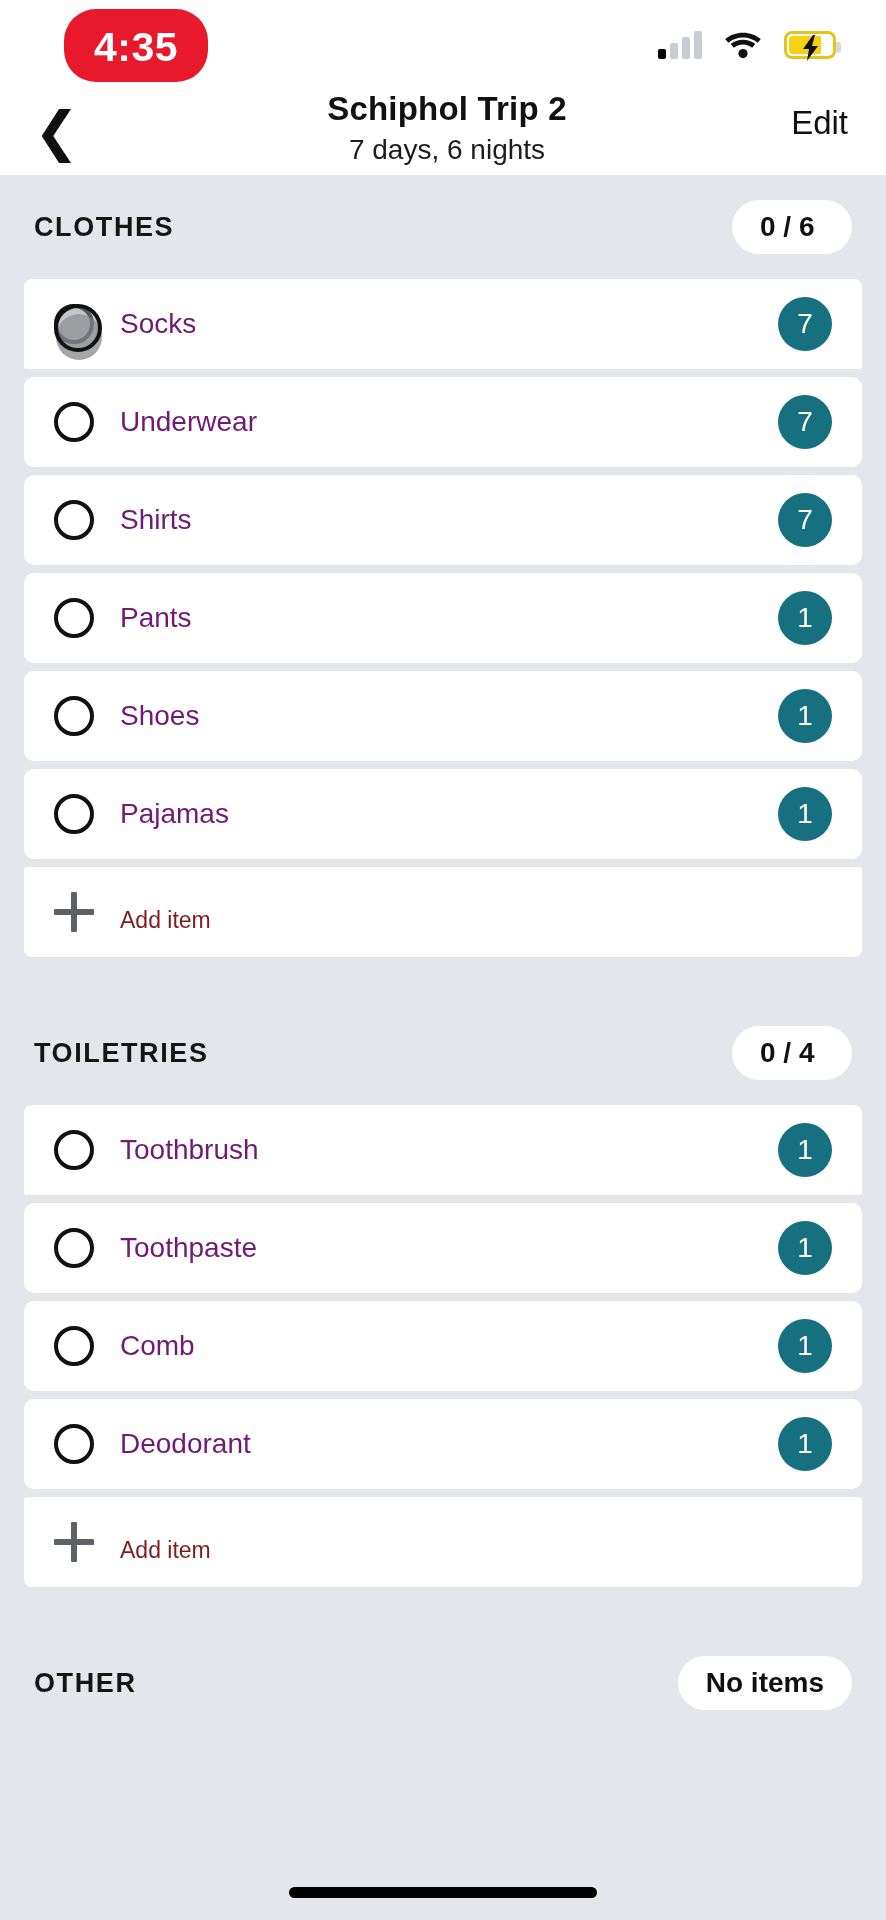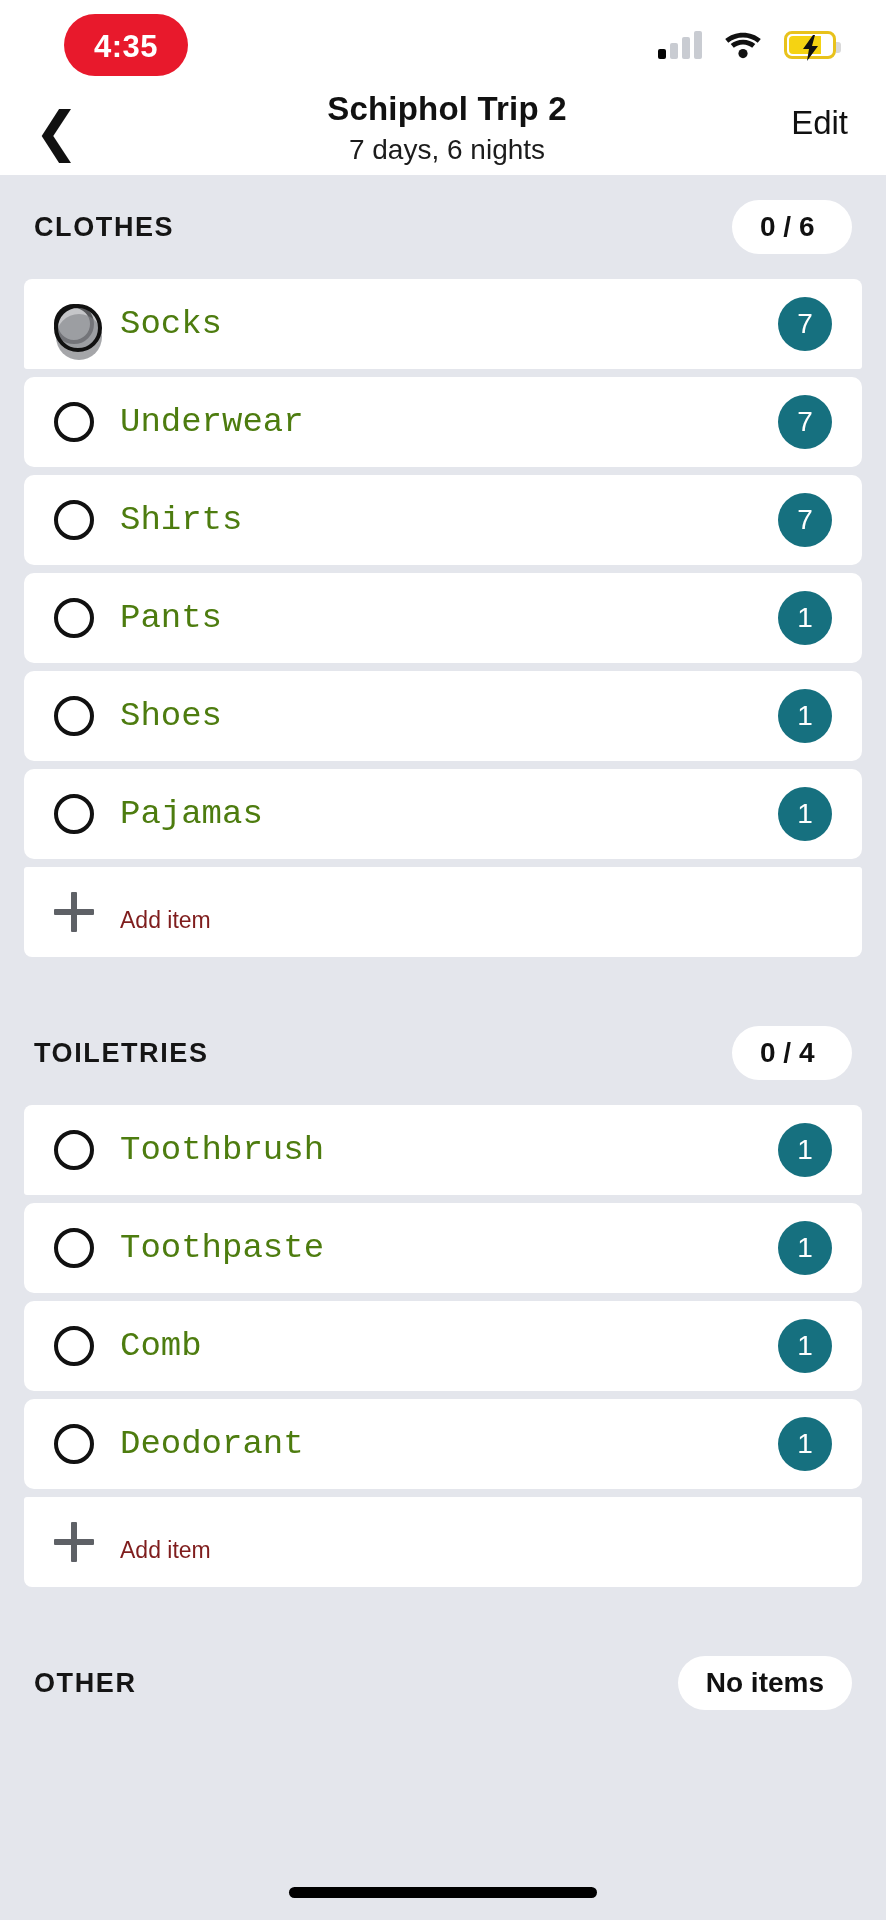--- a/index.html
+++ b/index.html
@@ -12,21 +12,21 @@
   .phone { position:relative; width:886px; height:1920px; background:#e4e6ec; }
 
   
   .statusbar {
     position:relative; height:90px; background:#ffffff;
     display:flex; align-items:center; justify-content:space-between;
     padding:0 44px;
   }
   .time-pill {
     background:#e8192c; color:#ffffff;
-    font-size:31px; font-weight:bold; letter-spacing:.5px;
+    font-size:41px; font-weight:bold; letter-spacing:.5px;
     border-radius:32px; padding:15px 30px 11px 30px;
     margin-left:20px;
   }
   .status-right { display:flex; align-items:center; gap:22px; margin-right:6px; }
   .signal { display:flex; align-items:flex-end; gap:4px; height:28px; }
   .signal i { display:block; width:8px; border-radius:2px; background:#c9ccd2; }
   .signal i.on { background:#050505; }
   .signal i:nth-child(1){ height:10px; }
   .signal i:nth-child(2){ height:16px; }
   .signal i:nth-child(3){ height:22px; }
@@ -98,21 +98,21 @@
   .check.pressed:before {
     content:""; position:absolute; left:-2px; top:6px;
     width:46px; height:46px; border-radius:50%;
     background:rgba(110,112,116,.62);
   }
   .check.pressed:after {
     content:""; position:absolute; left:-4px; top:-4px;
     width:40px; height:40px; border:4px solid #111; border-radius:50%;
     background:rgba(150,152,156,.55);
   }
-  .item-label { font-size:34px; color:#4d7c0f; margin-left:26px;font-family:Liberation Mono, monospace; }
+  .item-label { font-size:28px; color:#701a75; margin-left:26px; }
   .qty {
     margin-left:auto; width:54px; height:54px; border-radius:50%;
     background:#16707f; color:#ffffff;
     font-size:28px; display:flex; align-items:center; justify-content:center;
   }
   .plus {
     width:40px; height:40px; flex:0 0 auto; position:relative;
   }
   .plus:before, .plus:after {
     content:""; position:absolute; background:#5e6166; border-radius:1px;

